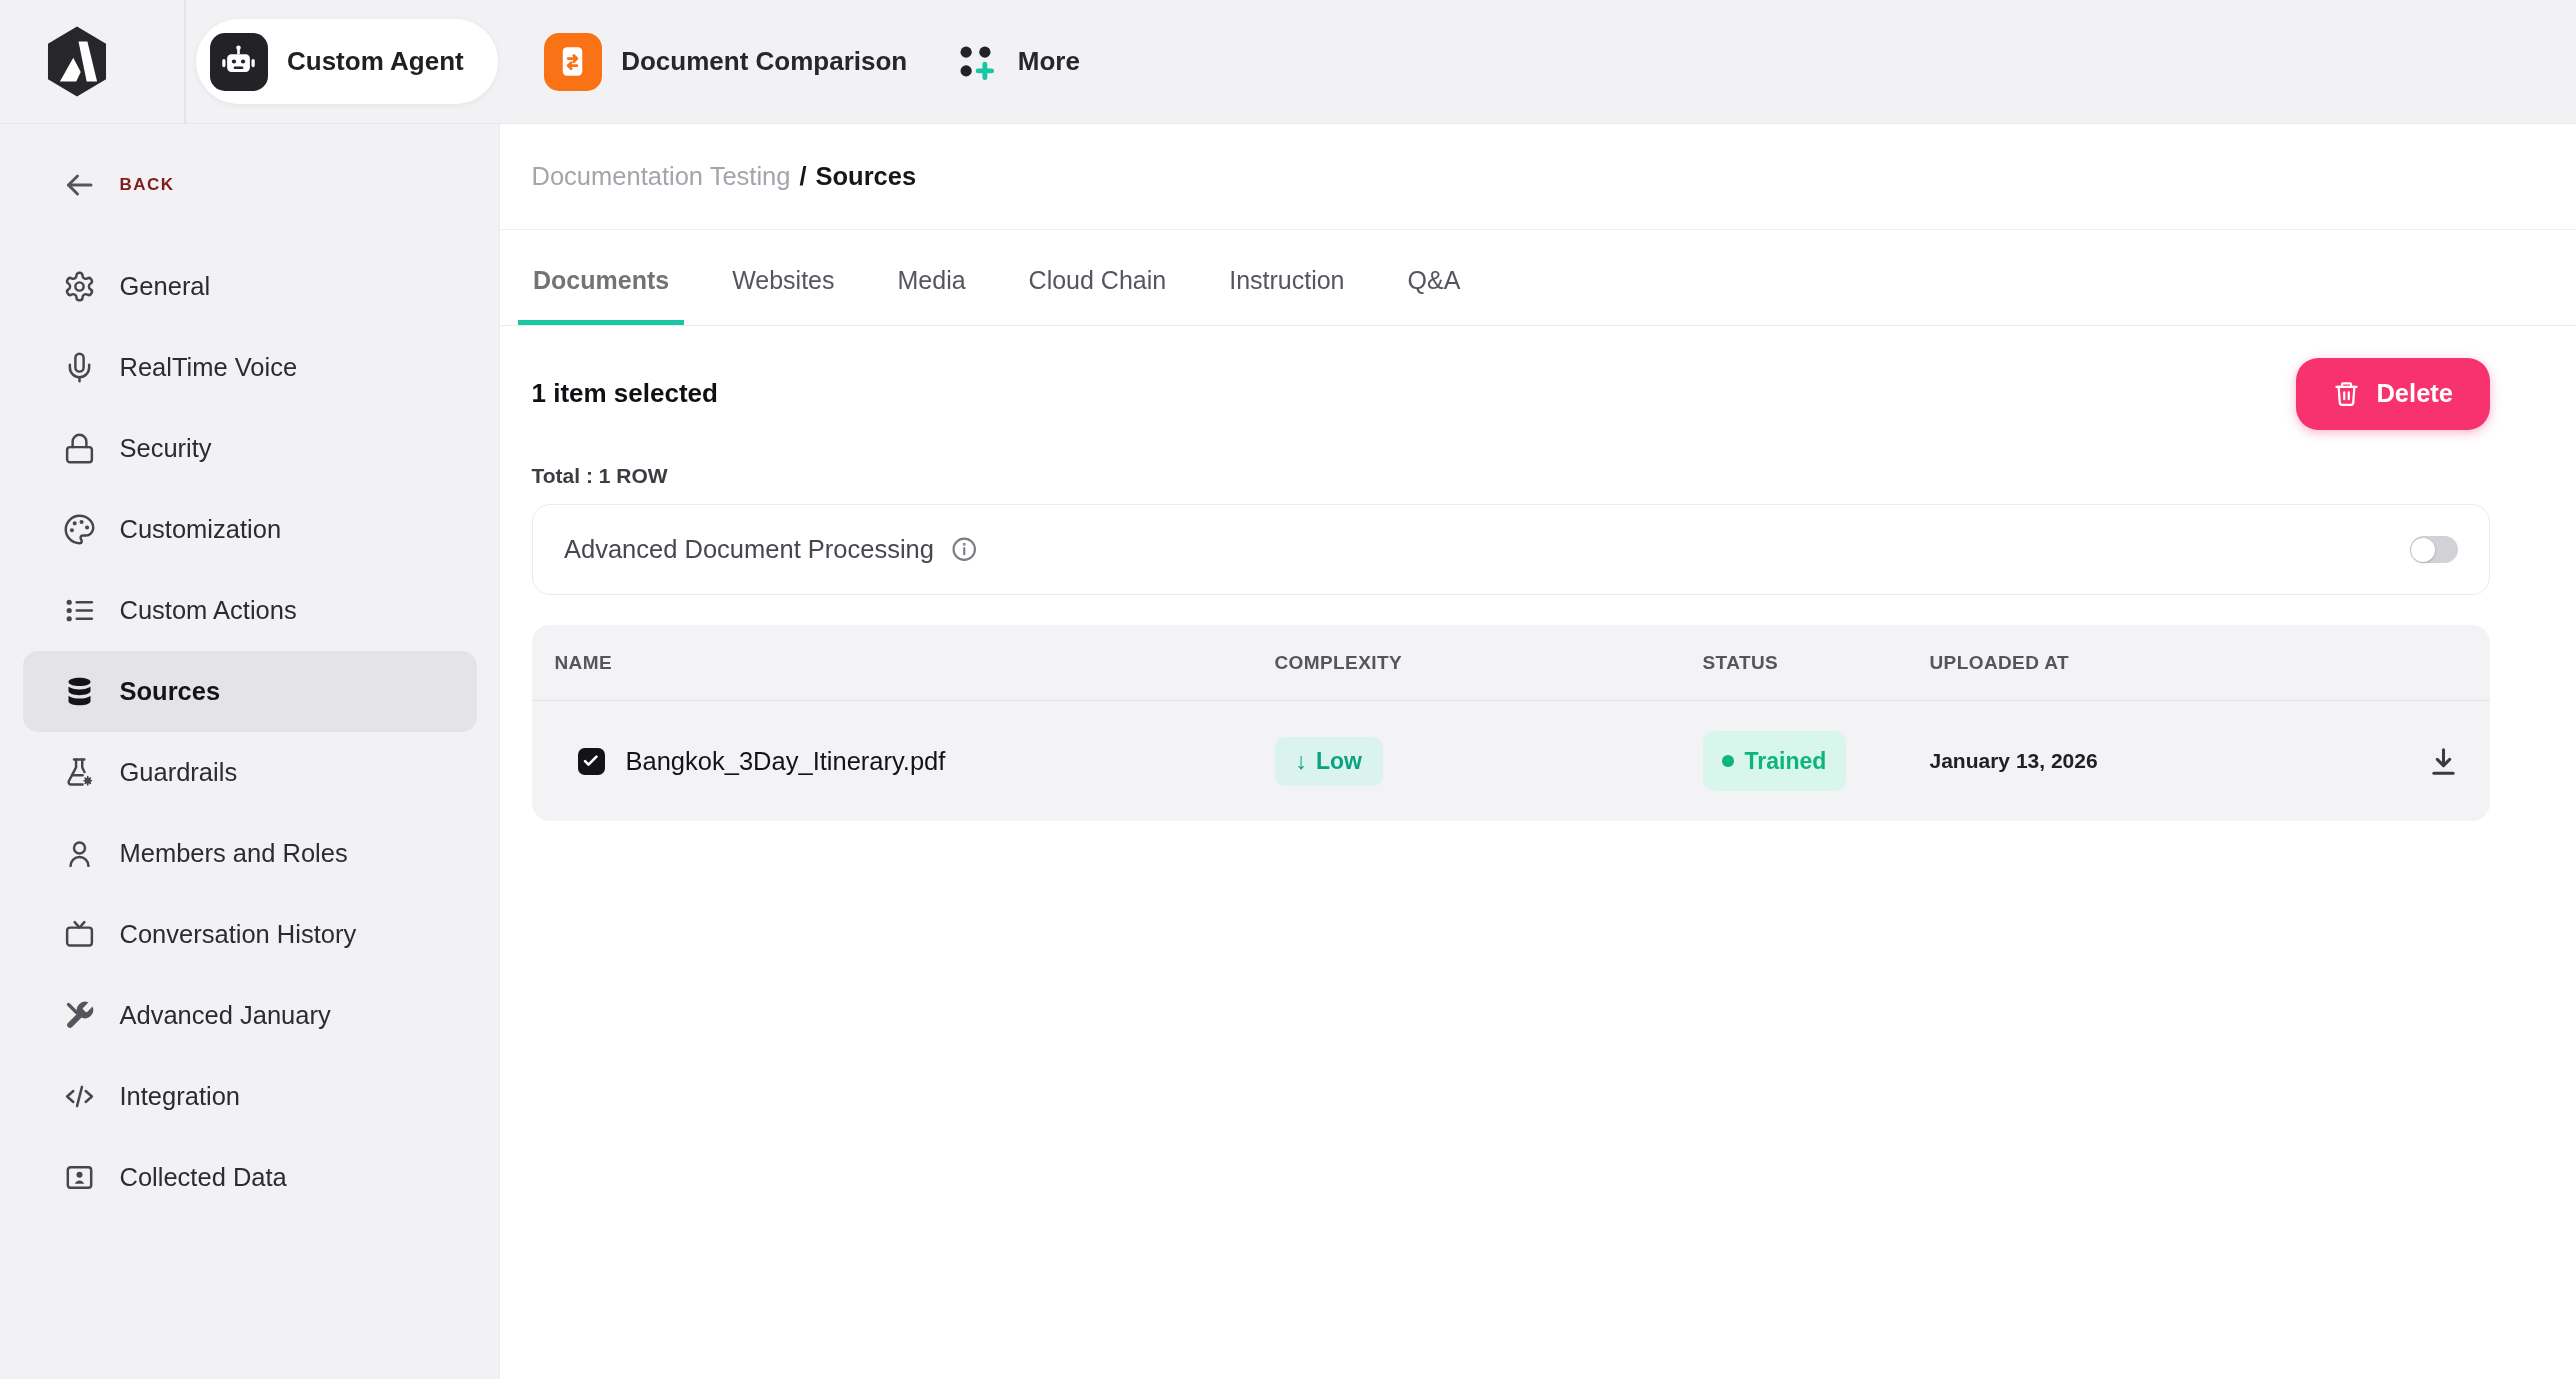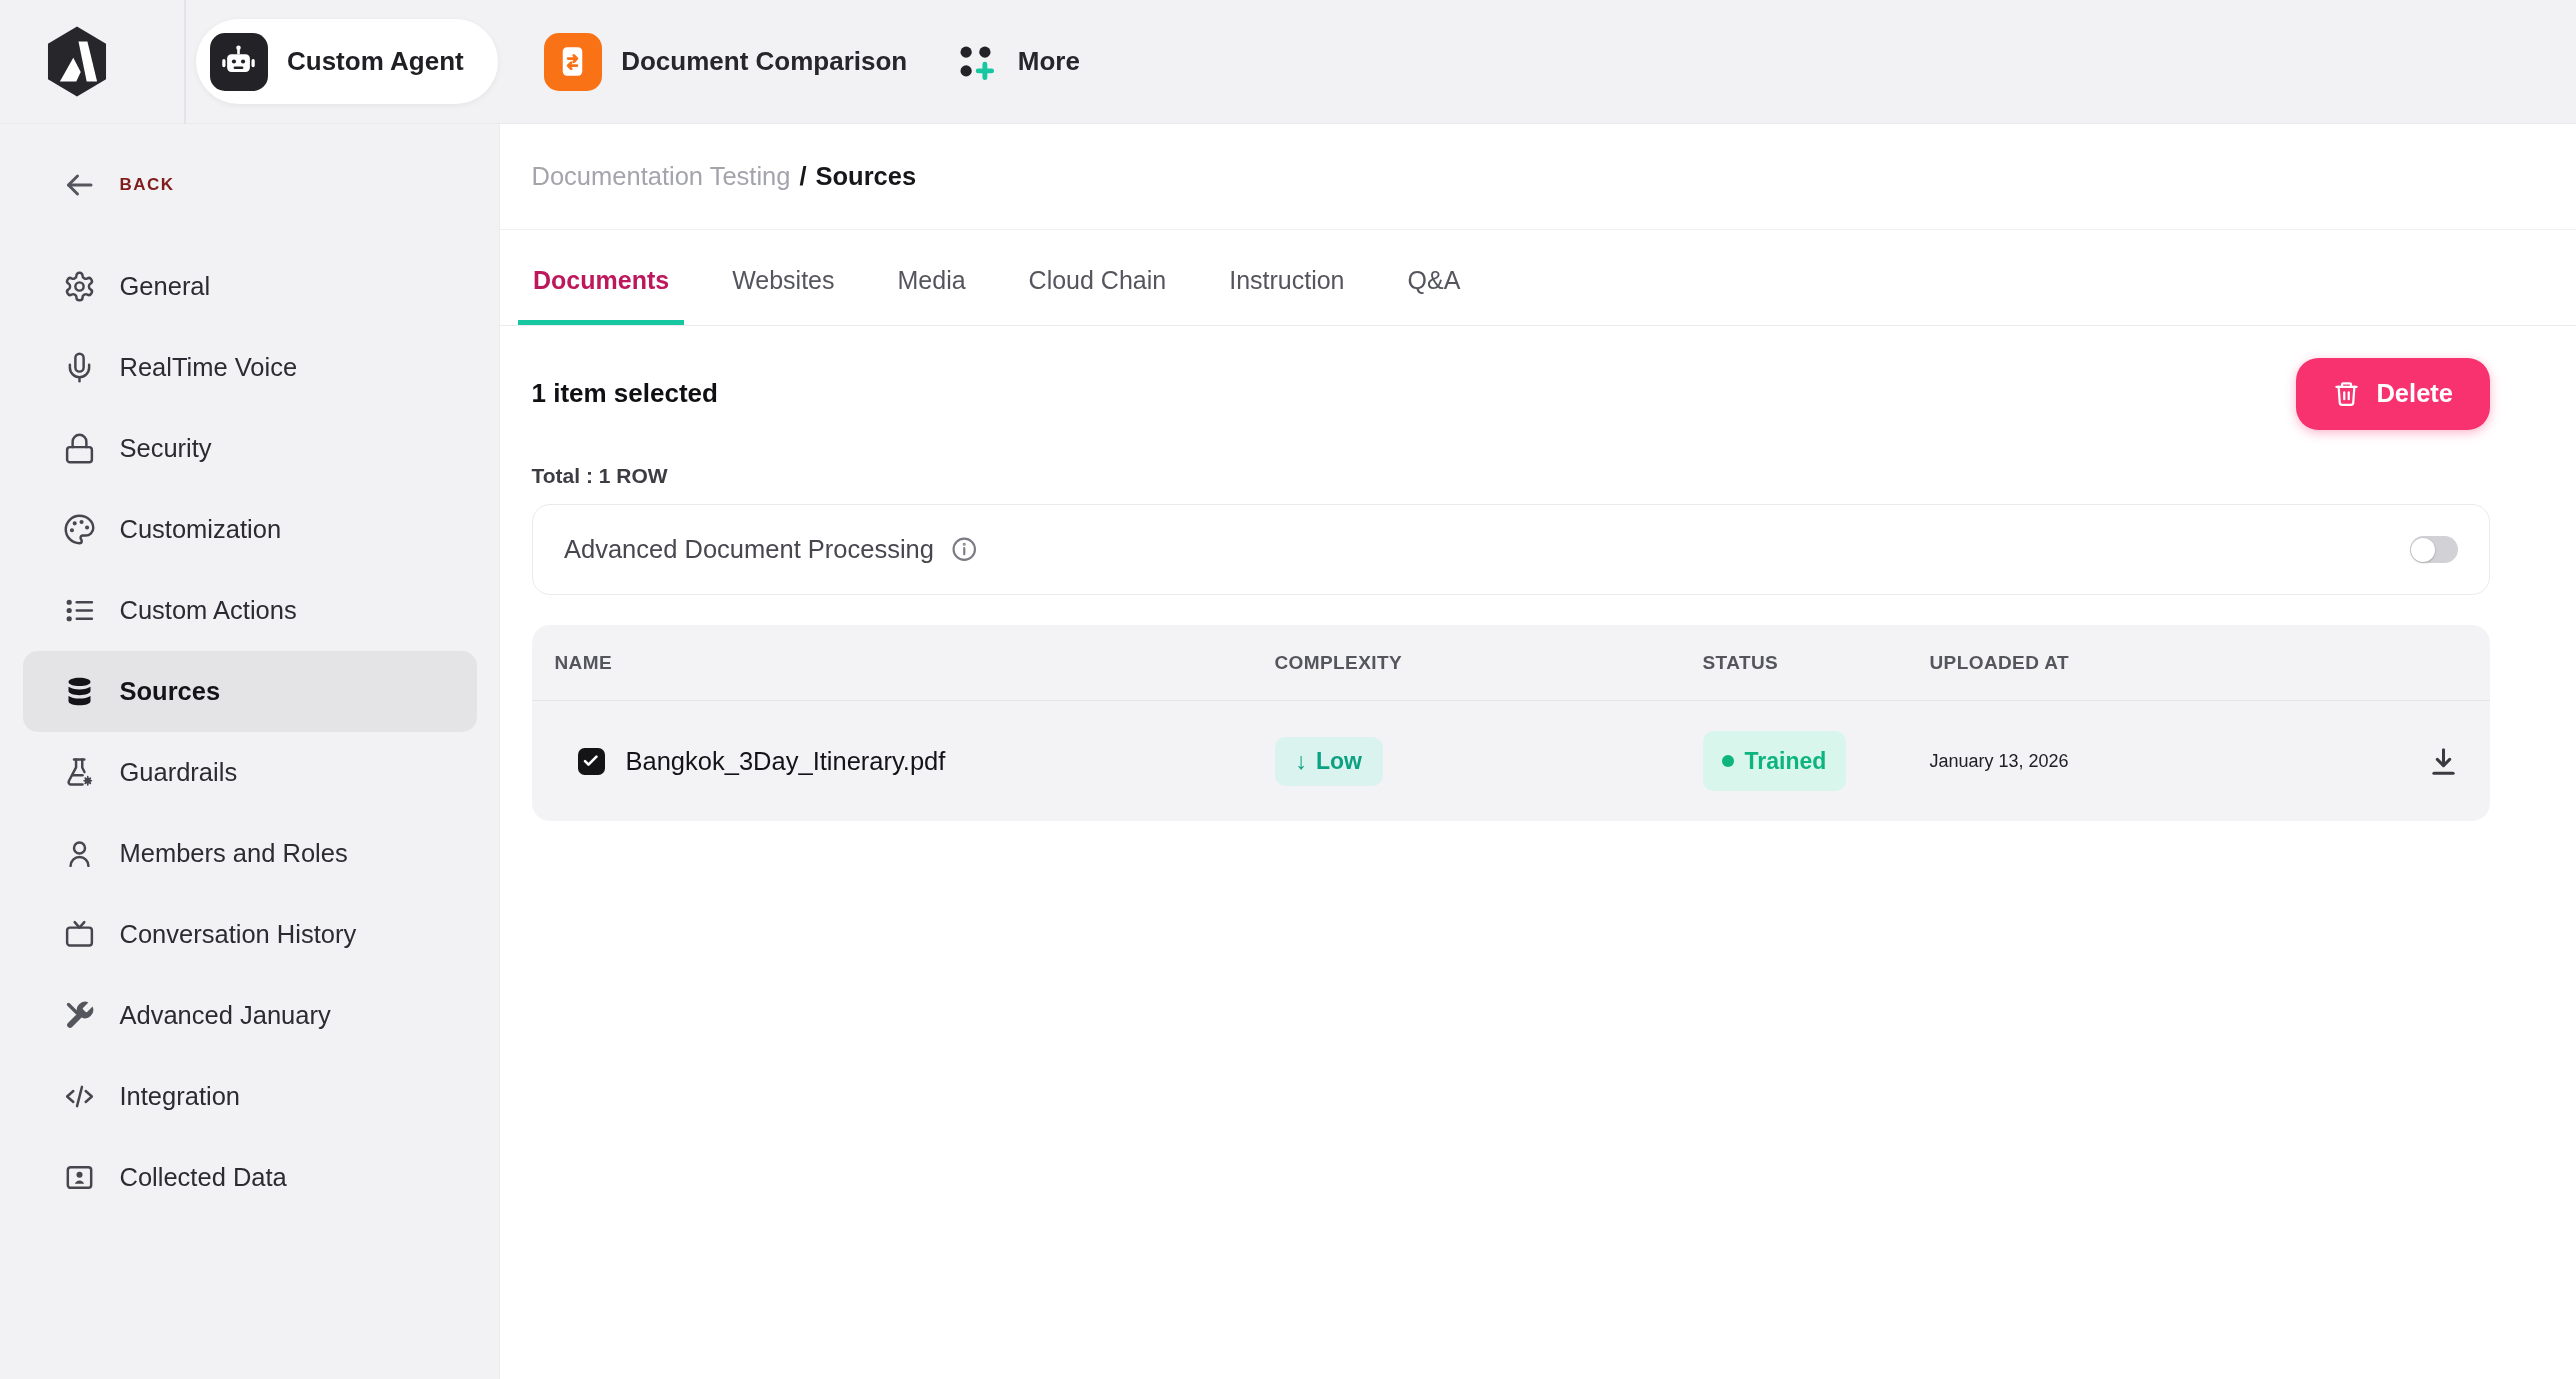--- a/index.html
+++ b/index.html
@@ -40,21 +40,21 @@
 
   
   .main { position:absolute; left:499px; top:124px; right:0; bottom:0; background:#ffffff; border-left:0.7px solid #ebebee; }
   .crumb-row { height:106px; display:flex; align-items:center; padding-left:31.5px; border-bottom:1.5px solid #f0f0f2; }
   .crumb-parent { font-size:25.5px; color:#a4a4ac; }
   .crumb-sep { font-size:25.5px; font-weight:700; color:#17171b; margin:0 9px; }
   .crumb-current { font-size:25.5px; font-weight:700; color:#17171b; }
 
   .tabs-row { display:flex; align-items:flex-end; height:96px; padding-left:18px; border-bottom:1.5px solid #ebebee; }
   .tab { font-size:25px; color:#55555e; padding:0 15px 30px 15px; margin-right:33px; cursor:pointer; white-space:nowrap; }
-  .tab.active { color:#be185d; font-weight:700; border-bottom:5.2px solid #16c7a2; padding-bottom:25px; }
+  .tab.active { color:#737373; font-weight:700; border-bottom:5.2px solid #16c7a2; padding-bottom:25px; }
 
   .body-pad { padding:0 86px 0 31.5px; }
   .stats-row { display:flex; align-items:center; justify-content:space-between; margin-top:31.5px; }
   .sel-text { font-size:26px; font-weight:700; color:#101014; }
   .delete-btn { display:flex; align-items:center; gap:16.5px; height:72px; padding:0 37px; border:none;
                 background:#f8316f; color:#ffffff; font-family:inherit; font-size:25.5px; font-weight:600;
                 border-radius:22.5px; cursor:pointer; box-shadow:0 3px 10.5px rgba(248,49,111,.35); }
   .delete-btn svg { width:27px; height:27px; stroke:#ffffff; fill:none; stroke-width:2; stroke-linecap:round; stroke-linejoin:round; }
 
   .total-row { margin-top:34px; font-size:21px; font-weight:700; color:#3c3c43; }
@@ -76,21 +76,21 @@
   .trow { height:120px; }
   .name-cell { display:flex; align-items:center; gap:21px; padding-left:46px; }
   .checkbox { width:27px; height:27px; border-radius:6.7px; background:#141417; display:flex; align-items:center; justify-content:center; cursor:pointer; flex:0 0 auto; }
   .checkbox svg { width:19.5px; height:19.5px; stroke:#ffffff; fill:none; stroke-width:3.2; stroke-linecap:round; stroke-linejoin:round; }
   .file-name { font-size:25.5px; color:#141418; }
   .badge-low { display:inline-flex; align-items:center; gap:9px; height:49px; padding:0 21px; border-radius:10.5px;
                background:#dbf3ee; color:#0ba182; font-size:23px; font-weight:600; }
   .badge-trained { display:inline-flex; align-items:center; gap:10.5px; height:60px; padding:0 19.5px; border-radius:10.5px;
                    background:#d9f6ec; color:#0db47e; font-size:23px; font-weight:600; }
   .dot { width:12px; height:12px; border-radius:50%; background:#0db47e; }
-  .date-cell { font-size:18px; color:#202026; }
+  .date-cell { font-size:21px; color:#202026;font-weight:bold; }
   .dl-cell { display:flex; justify-content:flex-end; padding-right:30px; }
   .dl-btn { width:33px; height:33px; cursor:pointer; }
   .dl-btn svg { width:33px; height:33px; stroke:#3a3a41; fill:none; stroke-width:2.2; stroke-linecap:round; stroke-linejoin:round; }
   .cell-wrap { display:flex; }
 </style>
 </head>
 <body>
 
 <div class="topbar">
   <svg class="logo" viewBox="0 0 86 98">

